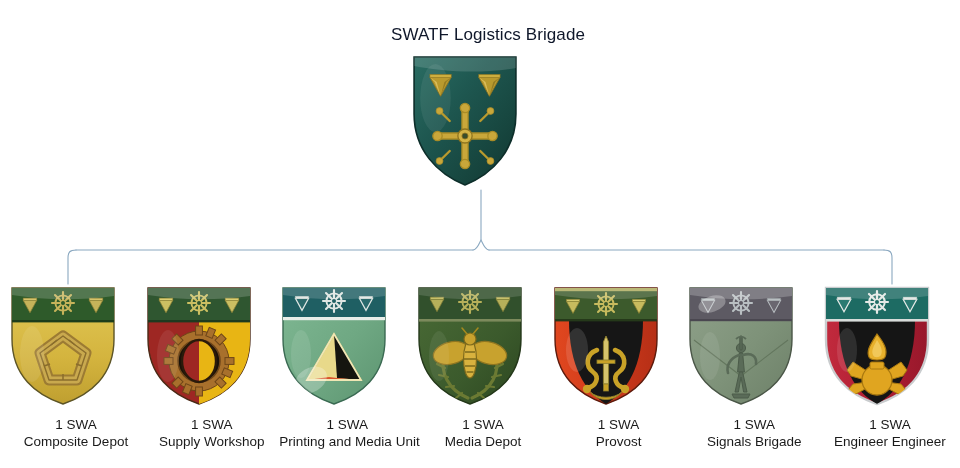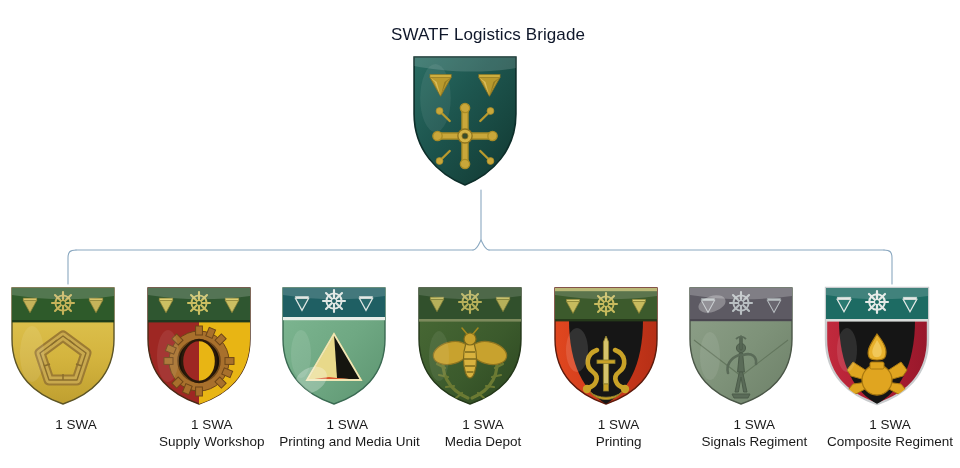--- a/index.html
+++ b/index.html
@@ -241,20 +241,21 @@
                 <line x1="0" y1="20" x2="0" y2="14"></line>
               </g>
             </g>
             <path d="M4,4 L106,4 L106,12 C70,17 36,16 4,11 Z" fill="#ffffff" opacity="0.18"></path>
             <ellipse cx="24" cy="70" rx="12" ry="28" fill="#ffffff" opacity="0.09"></ellipse>
           </g>
         </svg>
       </div>
       <div class="child-label">
         <span class="l1">1 SWA</span>
+        <span class="l2">Composite Depot</span>
       </div>
     </div>
 
     <div class="child-node">
       <div class="child-shield-wrap">
         <svg class="shield-svg" viewBox="0 0 110 124" preserveAspectRatio="none" aria-hidden="true">
           <defs>
             <clipPath id="c1clip">
                 <path d="M4,4 L106,4 L106,55 C106,92 82,111 55,120 C28,111 4,92 4,55 Z"></path>
               </clipPath>
@@ -507,21 +508,21 @@
 
               <path d="M-16,24 C-8,31 8,31 16,24 C8,34 -8,34 -16,24 Z" fill="#c9a227" stroke="#8e7f2c" stroke-width="0.9"></path>
             </g>
             <path d="M4,4 L106,4 L106,12 C70,17 36,16 4,11 Z" fill="#ffffff" opacity="0.16"></path>
             <ellipse cx="26" cy="66" rx="11" ry="22" fill="#ffffff" opacity="0.12"></ellipse>
           </g>
         </svg>
       </div>
       <div class="child-label">
         <span class="l1">1 SWA</span>
-        <span class="l2">Printing</span>
+        <span class="l2">Provost</span>
       </div>
     </div>
 
     <div class="child-node">
       <div class="child-shield-wrap">
         <svg class="shield-svg" viewBox="0 0 110 124" preserveAspectRatio="none" aria-hidden="true">
           <defs>
             <clipPath id="c5clip">
                 <path d="M4,4 L106,4 L106,55 C106,92 82,111 55,120 C28,111 4,92 4,55 Z"></path>
               </clipPath>
@@ -573,21 +574,21 @@
               <path d="M-9,28 L9,28 L7,32 L-7,32 Z"></path>
             </g>
             <path d="M4,4 L106,4 L106,12 C70,17 36,16 4,11 Z" fill="#ffffff" opacity="0.22"></path>
             <ellipse cx="26" cy="20" rx="14" ry="8" fill="#ffffff" opacity="0.28" transform="rotate(-18 26 20)"></ellipse>
             <ellipse cx="24" cy="72" rx="10" ry="24" fill="#ffffff" opacity="0.08"></ellipse>
           </g>
         </svg>
       </div>
       <div class="child-label">
         <span class="l1">1 SWA</span>
-        <span class="l2">Signals Regiment</span>
+        <span class="l2">Signals Brigade</span>
       </div>
     </div>
 
     <div class="child-node">
       <div class="child-shield-wrap">
         <svg class="shield-svg" viewBox="0 0 110 124" preserveAspectRatio="none" aria-hidden="true">
           <defs>
             <clipPath id="c6clip">
                 <path d="M4,4 L106,4 L106,55 C106,92 82,111 55,120 C28,111 4,92 4,55 Z"></path>
               </clipPath>
@@ -637,18 +638,18 @@
               <path d="M0,-34 C7,-25 11,-18 8,-11 C6,-7 -6,-7 -8,-11 C-11,-18 -6,-24 0,-34 Z" fill="#e8b12c" stroke="#a9780f" stroke-width="1.2"></path>
               <path d="M0,-28 C4,-22 6,-17 4,-13 C2,-10 -3,-10 -4,-13 C-6,-18 -3,-22 0,-28 Z" fill="#f2cb5e" opacity="0.9"></path>
             </g>
             <path d="M4,4 L106,4 L106,12 C70,17 36,16 4,11 Z" fill="#ffffff" opacity="0.16"></path>
             <ellipse cx="25" cy="66" rx="10" ry="22" fill="#ffffff" opacity="0.11"></ellipse>
           </g>
         </svg>
       </div>
       <div class="child-label">
         <span class="l1">1 SWA</span>
-        <span class="l2">Composite Regiment</span>
+        <span class="l2">Engineer Engineer</span>
       </div>
     </div>
 
   </div>
 </div>
 
 </body></html>

